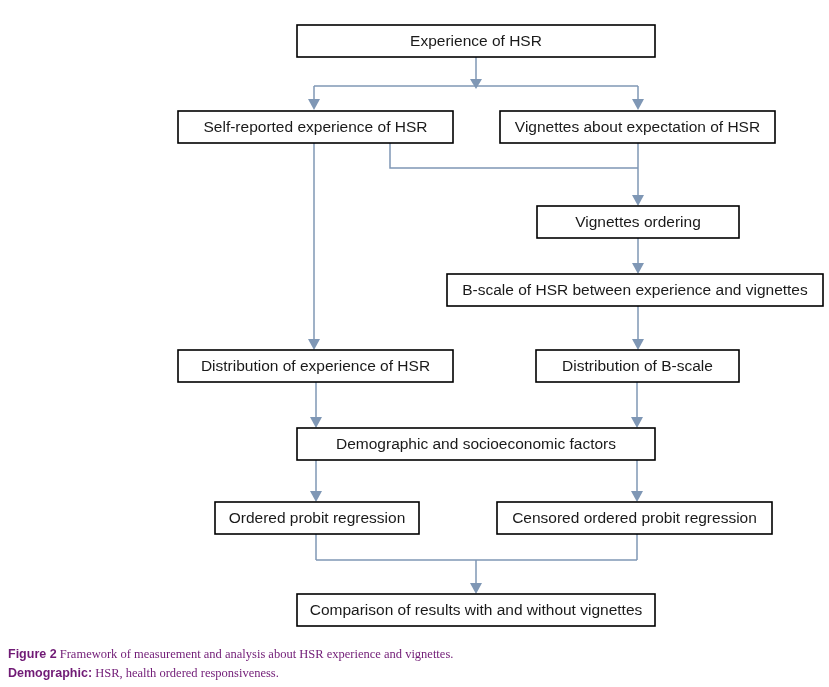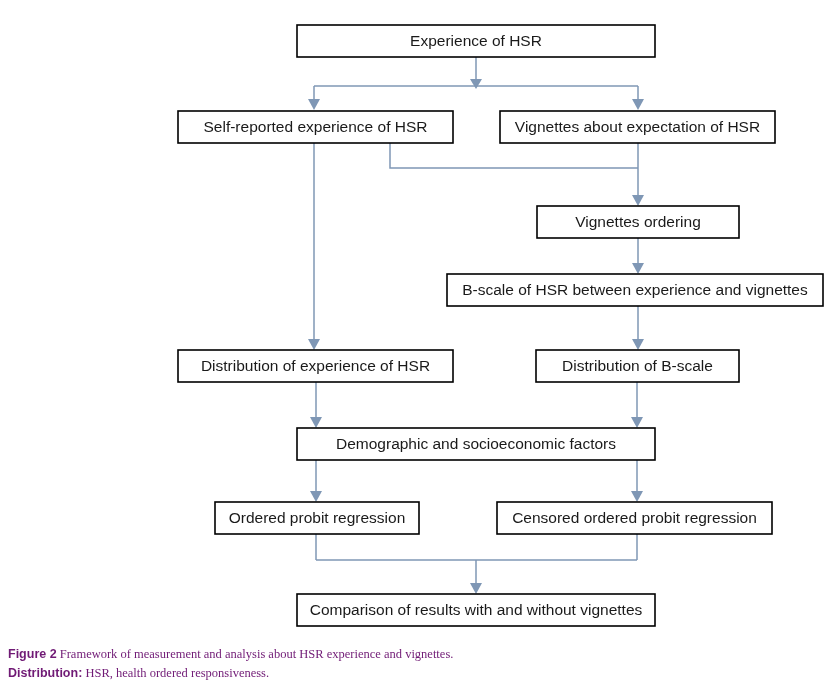--- a/index.html
+++ b/index.html
@@ -209,18 +209,18 @@
 
     </g>
   </svg>
 
   <div class="caption">
     <div class="caption-line">
       <b>Figure 2</b>
       <span>Framework of measurement and analysis about HSR experience and vignettes.</span>
     </div>
     <div class="caption-line">
-      <b>Distribution</b><b>:</b>
+      <b>Demographic</b><b>:</b>
       <span>HSR, health ordered responsiveness.</span>
     </div>
   </div>
 
 </div>
 
 </body></html>

